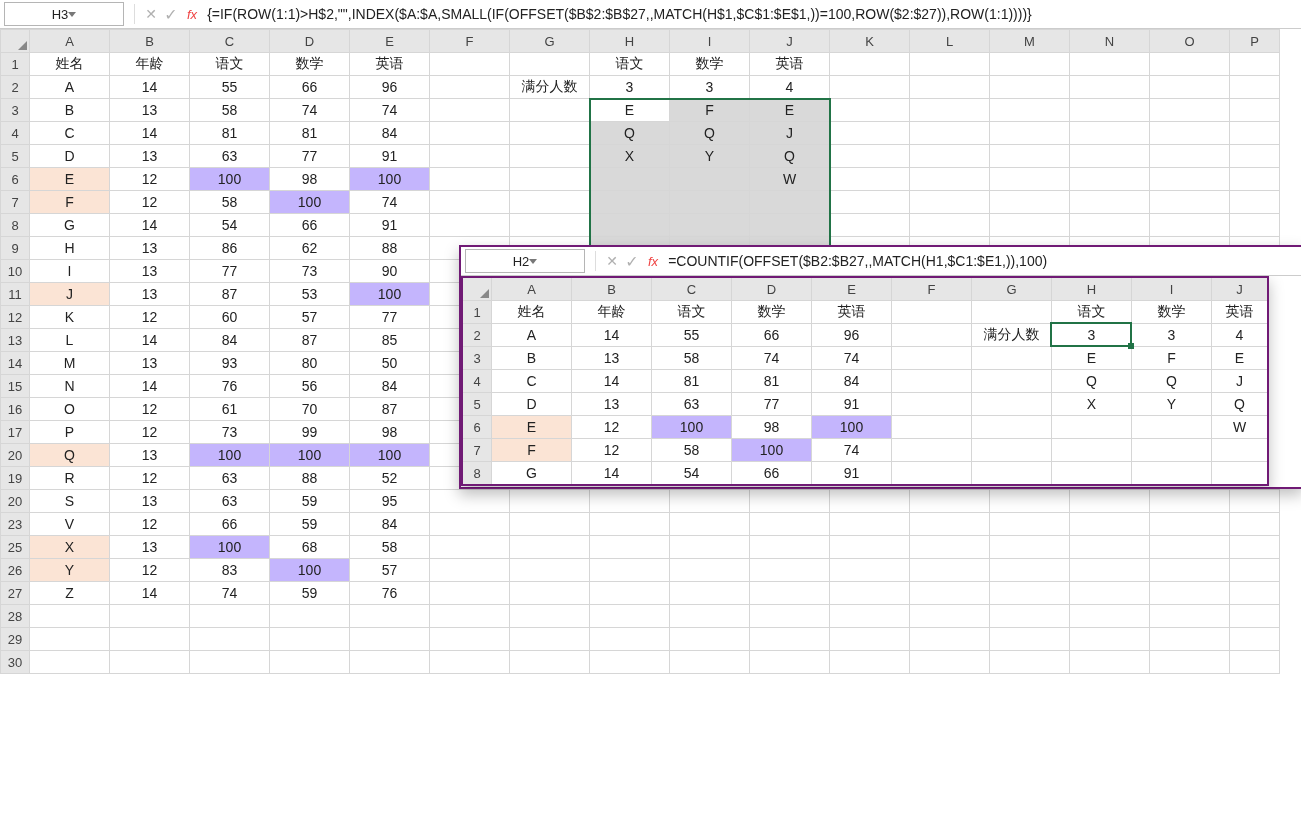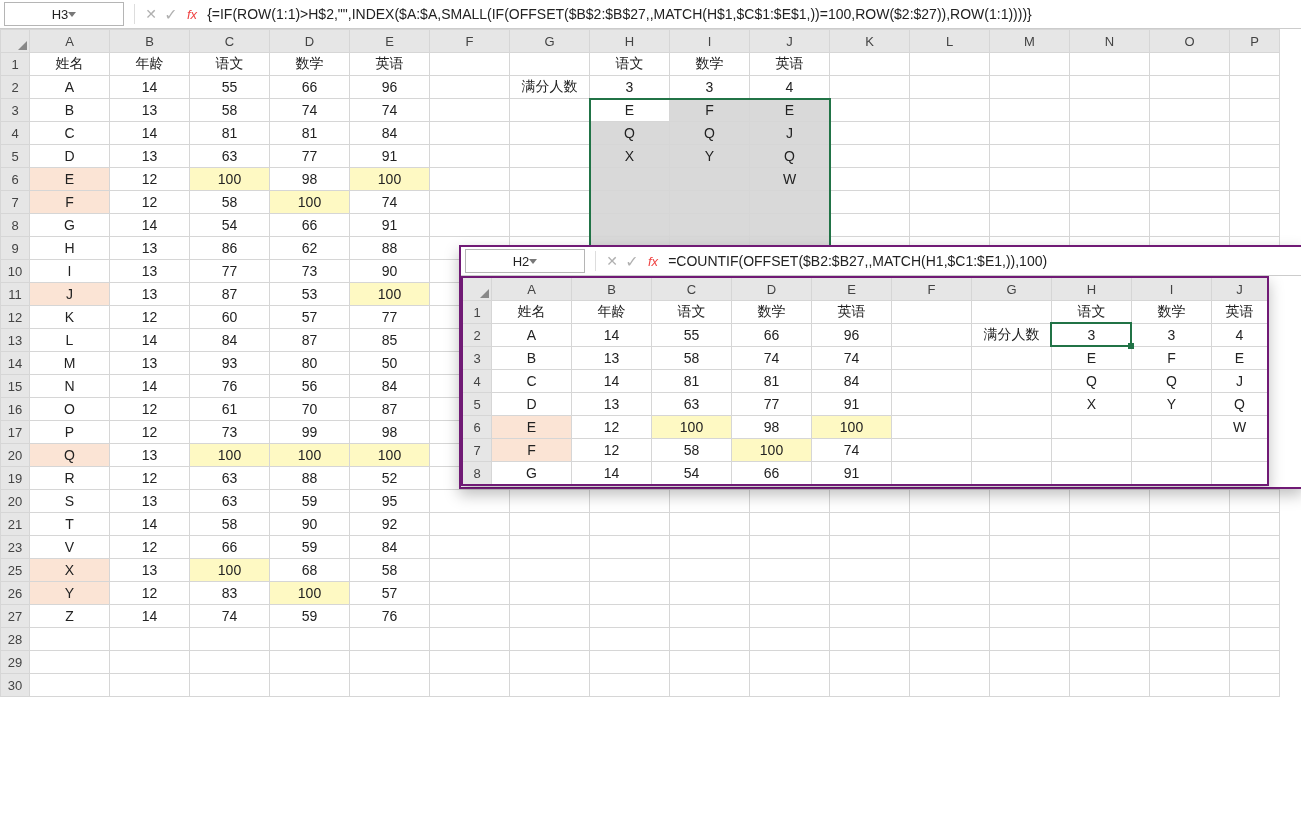--- a/index.html
+++ b/index.html
@@ -115,21 +115,21 @@
   .main th.colI { width: 79px; }
   .main th.colJ { width: 79px; }
   .main th.colK { width: 79px; }
   .main th.colL { width: 79px; }
   .main th.colM { width: 79px; }
   .main th.colN { width: 79px; }
   .main th.colO { width: 79px; }
   .main th.colP { width: 49px; }
 
   .hl-name  { background: #fbe4d5; }
-  .hl-score { background: #fef9c3; }
+  .hl-score { background: #c4b5fd; }
   .sel-range{ background: #d9d9d9; }
   .sel-active { background: #fff; }
 
   
   .sel-border1 {
     position: absolute;
     border: 2px solid #217346;
     box-sizing: border-box;
     pointer-events: none;
   }
@@ -574,39 +574,20 @@
           <td class=""></td>
           <td class=""></td>
         </tr>
         <tr>
           <th class="rowhdr">20</th>
           <td class="">S</td>
           <td class="">13</td>
           <td class="">63</td>
           <td class="">59</td>
           <td class="">95</td>
-          <td class=""></td>
-          <td class=""></td>
-          <td class=""></td>
-          <td class=""></td>
-          <td class=""></td>
-          <td class=""></td>
-          <td class=""></td>
-          <td class=""></td>
-          <td class=""></td>
-          <td class=""></td>
-          <td class=""></td>
-        </tr>
-        <tr>
-          <th class="rowhdr">21</th>
-          <td class="">T</td>
-          <td class="">14</td>
-          <td class="">58</td>
-          <td class="">90</td>
-          <td class="">92</td>
           <td class=""></td>
           <td class=""></td>
           <td class=""></td>
           <td class=""></td>
           <td class=""></td>
           <td class=""></td>
           <td class=""></td>
           <td class=""></td>
           <td class=""></td>
           <td class=""></td>

